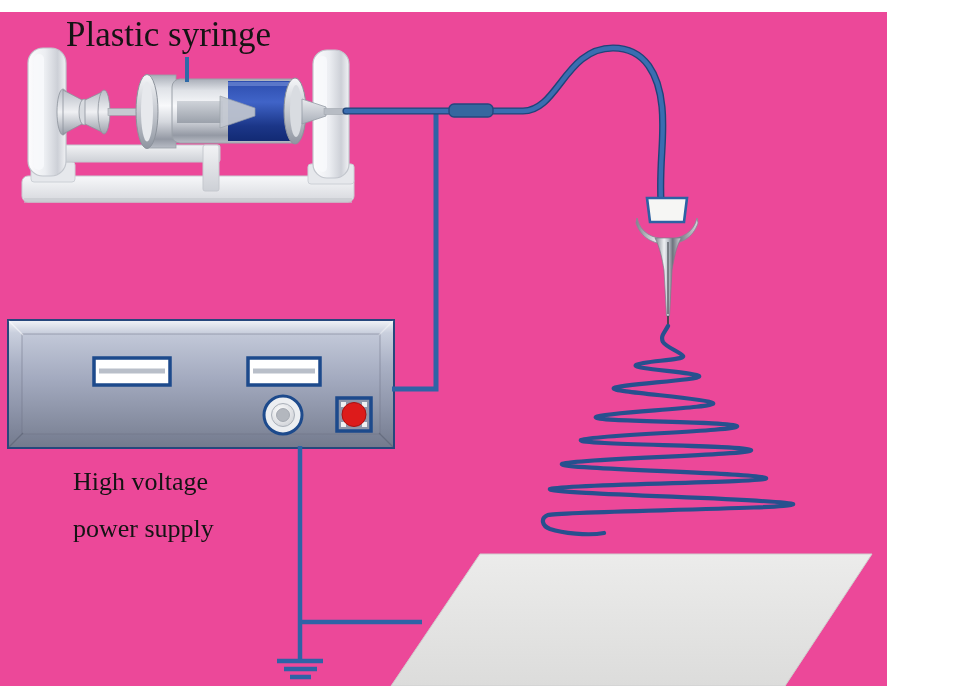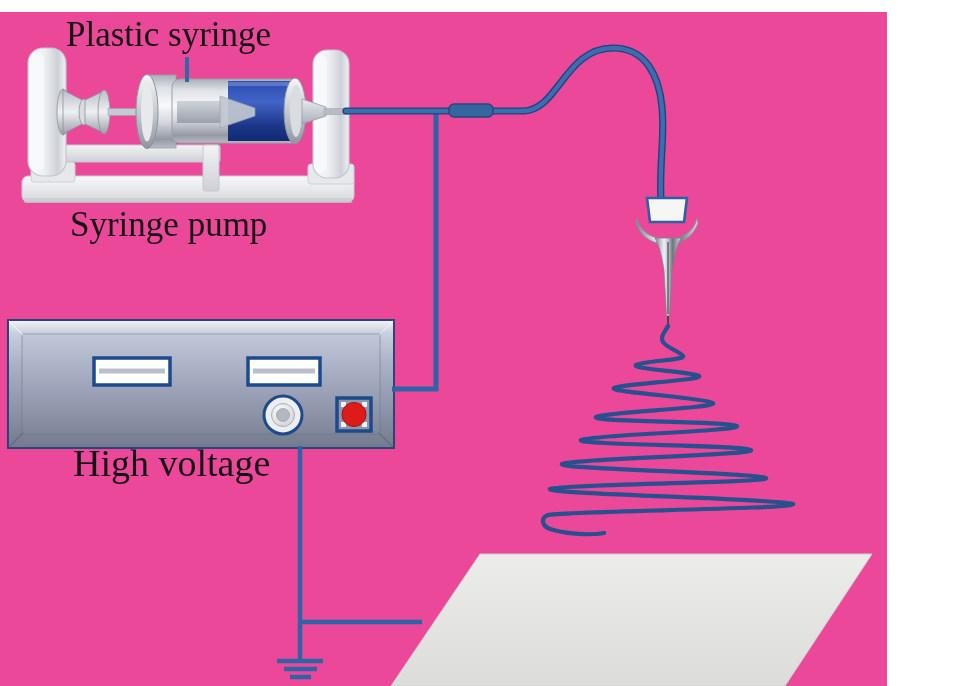--- a/index.html
+++ b/index.html
@@ -14,21 +14,21 @@
   .stage svg{position:absolute;left:0;top:0;}
   .lbl{
     position:absolute;
     color:#141414;
     font-family:"Liberation Serif", serif;
     white-space:nowrap;
     user-select:none;
   }
   .lbl-plastic{left:66px;top:3px;font-size:35px;}
   .lbl-pump{left:70px;top:193px;font-size:35px;}
-  .lbl-hv{left:73px;top:428px;font-size:38px;line-height:47px;}
+  .lbl-hv{left:73px;top:446px;font-size:26px;line-height:47px;}
   .lbl-collector{left:502px;top:591px;width:240px;text-align:center;font-size:30px;}
 </style>
 </head>
 <body>
 
 <div class="stage">
 
   <svg width="975" height="686" viewBox="0 0 975 686">
     <defs>
       <linearGradient id="gPlate" x1="0" y1="0" x2="1" y2="0">
@@ -231,18 +231,18 @@
          C772,471 557,472 550,477
          C543,482 786,487 793,492
          C800,497 560,499 548,503
          C540,506 542,514 550,517
          C562,521 588,524 604,521" fill="none" stroke="#27508e" stroke-width="4.2" stroke-linecap="round"></path>
 
     <line x1="187" y1="45" x2="187" y2="70" stroke="#2e6aa8" stroke-width="4"></line>
   </svg>
 
   <div class="lbl lbl-plastic">Plastic syringe</div>
-  <div class="lbl lbl-pump">Syringe pump</div>
   <div class="lbl lbl-hv">
     <span style="display:block">High voltage</span>
+    <span style="display:block">power supply</span>
   </div>
 
 </div>
 
 </body></html>

